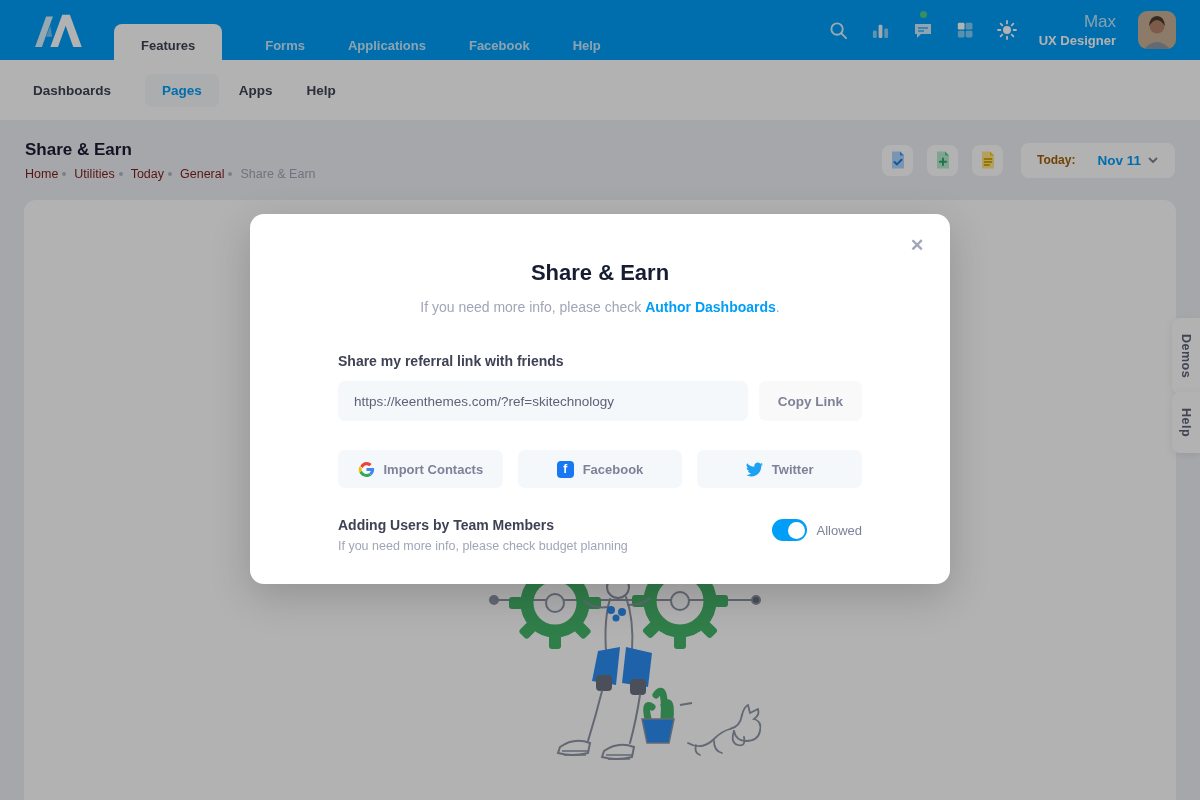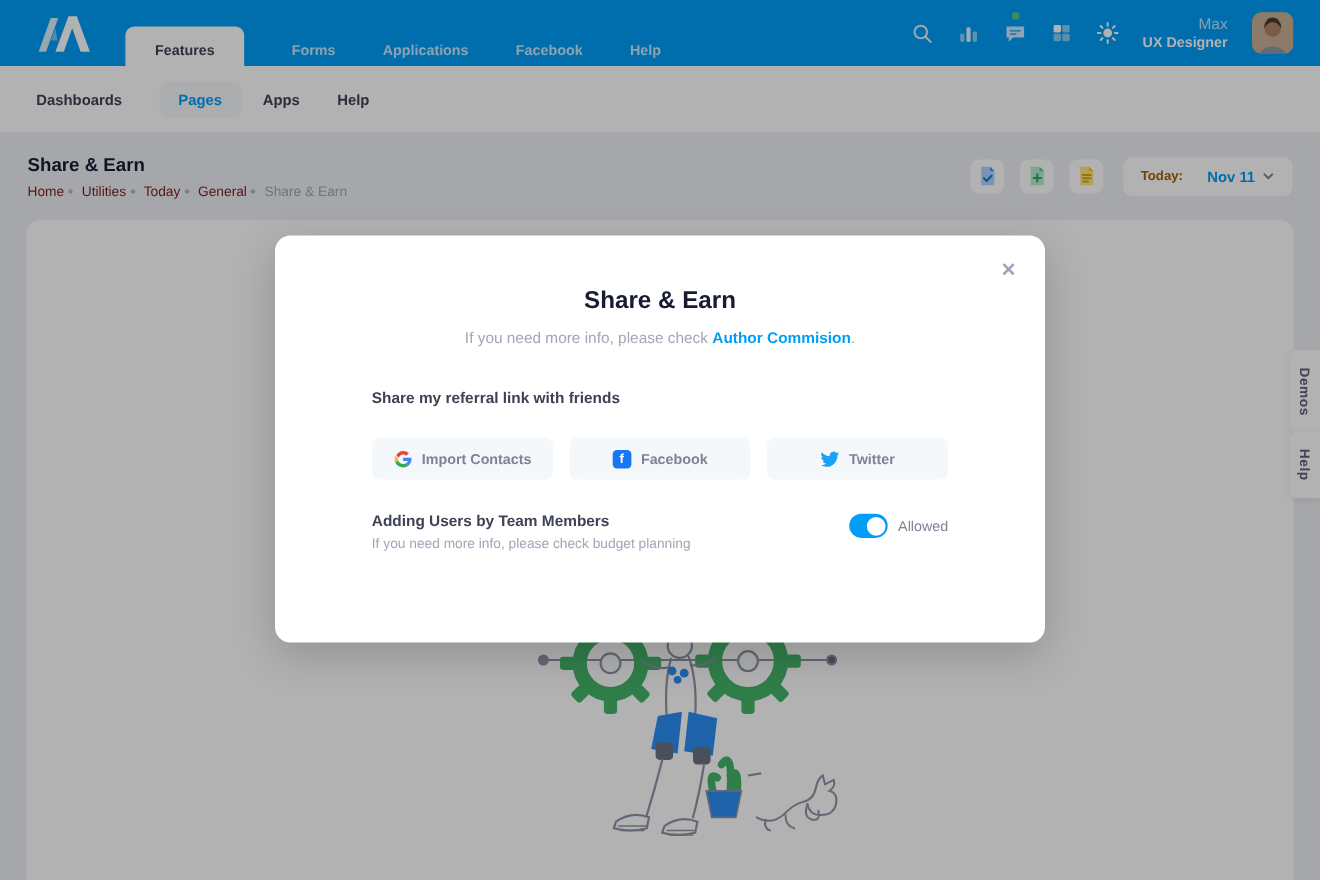--- a/index.html
+++ b/index.html
@@ -11,21 +11,21 @@
   .logo { margin-left:30px; width:56px; height:40px; flex:0 0 auto; }
   .nav { display:flex; align-items:flex-end; height:72px; margin-left:28px; }
   .nav-tab-active { background:#ffffff; border-radius:8px 8px 0 0; height:42px; padding:0 27px; display:flex; align-items:center;
     font-size:13px; font-weight:700; color:#3F4254; cursor:pointer; }
   .nav-item { height:42px; display:flex; align-items:center; padding:0 0; margin-left:43px; font-size:13px; font-weight:600;
     color:rgba(255,255,255,.78); cursor:pointer; }
   .header-right { margin-left:auto; display:flex; align-items:center; gap:22px; margin-right:24px; }
   .hicon { width:20px; height:20px; position:relative; cursor:pointer; display:flex; align-items:center; justify-content:center; }
   .presence-dot { position:absolute; top:-9px; left:7px; width:7px; height:7px; border-radius:50%; background:#50CD89; }
   .user-meta { text-align:right; line-height:1.25; cursor:pointer; }
-  .user-name { font-size:14px; color:rgba(255,255,255,.75); font-weight:500; }
+  .user-name { font-size:17px; color:rgba(255,255,255,.75); font-weight:500; }
   .user-role { font-size:13px; color:#ffffff; font-weight:700; }
   .avatar { width:38px; height:38px; border-radius:9px; overflow:hidden; cursor:pointer; flex:0 0 auto; }
 
   
   .subheader { position:absolute; top:60px; left:0; width:1200px; height:60px; background:#ffffff; display:flex; align-items:center; padding-left:33px; z-index:1; }
   .sub-item { font-size:13.5px; font-weight:600; color:#3F4254; margin-right:34px; cursor:pointer; }
   .sub-item.active { color:#009EF7; background:#F5F8FA; padding:9px 17px; border-radius:7px; margin-right:20px; }
 
   
   .toolbar { position:absolute; top:120px; left:0; width:1200px; height:80px; display:flex; align-items:center; justify-content:space-between; padding:0 25px; }
@@ -307,24 +307,28 @@
 
   <div class="side-tab demos">Demos</div>
   <div class="side-tab help">Help</div>
 
   <div class="backdrop"></div>
 
   <div class="modal">
     <div class="modal-close">✕</div>
     <div class="modal-title">Share &amp; Earn</div>
     <div class="modal-sub">
-      <span>If you need more info, please check </span><span class="link">Author Commision</span><span>.</span>
+      <span>If you need more info, please check </span><span class="link">Author Dashboards</span><span>.</span>
     </div>
     <div class="modal-body">
       <div class="field-label">Share my referral link with friends</div>
+      <div class="link-row">
+        <input class="link-input" type="text" value="https://keenthemes.com/?ref=skitechnology" style="">
+        <button class="copy-btn">Copy Link</button>
+      </div>
       <div class="social-row">
         <button class="social-btn">
           <svg width="17" height="17" viewBox="0 0 48 48">
             <path fill="#FFC107" d="M43.6 20H24v8.5h11.3C33.7 33.9 29.3 37 24 37c-7.2 0-13-5.8-13-13s5.8-13 13-13c3.3 0 6.3 1.2 8.6 3.3l6-6C34.9 4.6 29.7 2.5 24 2.5 12.1 2.5 2.5 12.1 2.5 24S12.1 45.5 24 45.5 45.5 35.9 45.5 24c0-1.4-.1-2.7-.4-4z" opacity="0"></path>
             <path fill="#EA4335" d="M6.3 14.7l7 5.1C15.2 15.1 19.2 12 24 12c3.1 0 5.9 1.1 8.1 2.9l6.4-6.4C34.6 5.1 29.6 3 24 3 16.3 3 9.7 7.7 6.3 14.7z"></path>
             <path fill="#FBBC05" d="M10.5 24c0-1.2.2-2.3.5-3.4l-7-5.1C2.7 18 2 20.9 2 24s.7 6 2 8.5l7.1-5.2c-.4-1-.6-2.1-.6-3.3z"></path>
             <path fill="#34A853" d="M24 45c5.5 0 10.4-1.8 14.1-5l-6.8-5.5C29.4 35.8 26.9 36.5 24 36.5c-6 0-11-3.9-12.9-9.3L4 32.5C7.4 39.9 15.1 45 24 45z"></path>
             <path fill="#4285F4" d="M45.5 24c0-1.4-.1-2.7-.4-4H24v8.5h12.1c-.9 2.6-2.6 4.8-4.8 6.3l6.8 5.5C42.6 36.4 45.5 30.7 45.5 24z"></path>
           </svg>
           <span>Import Contacts</span>

